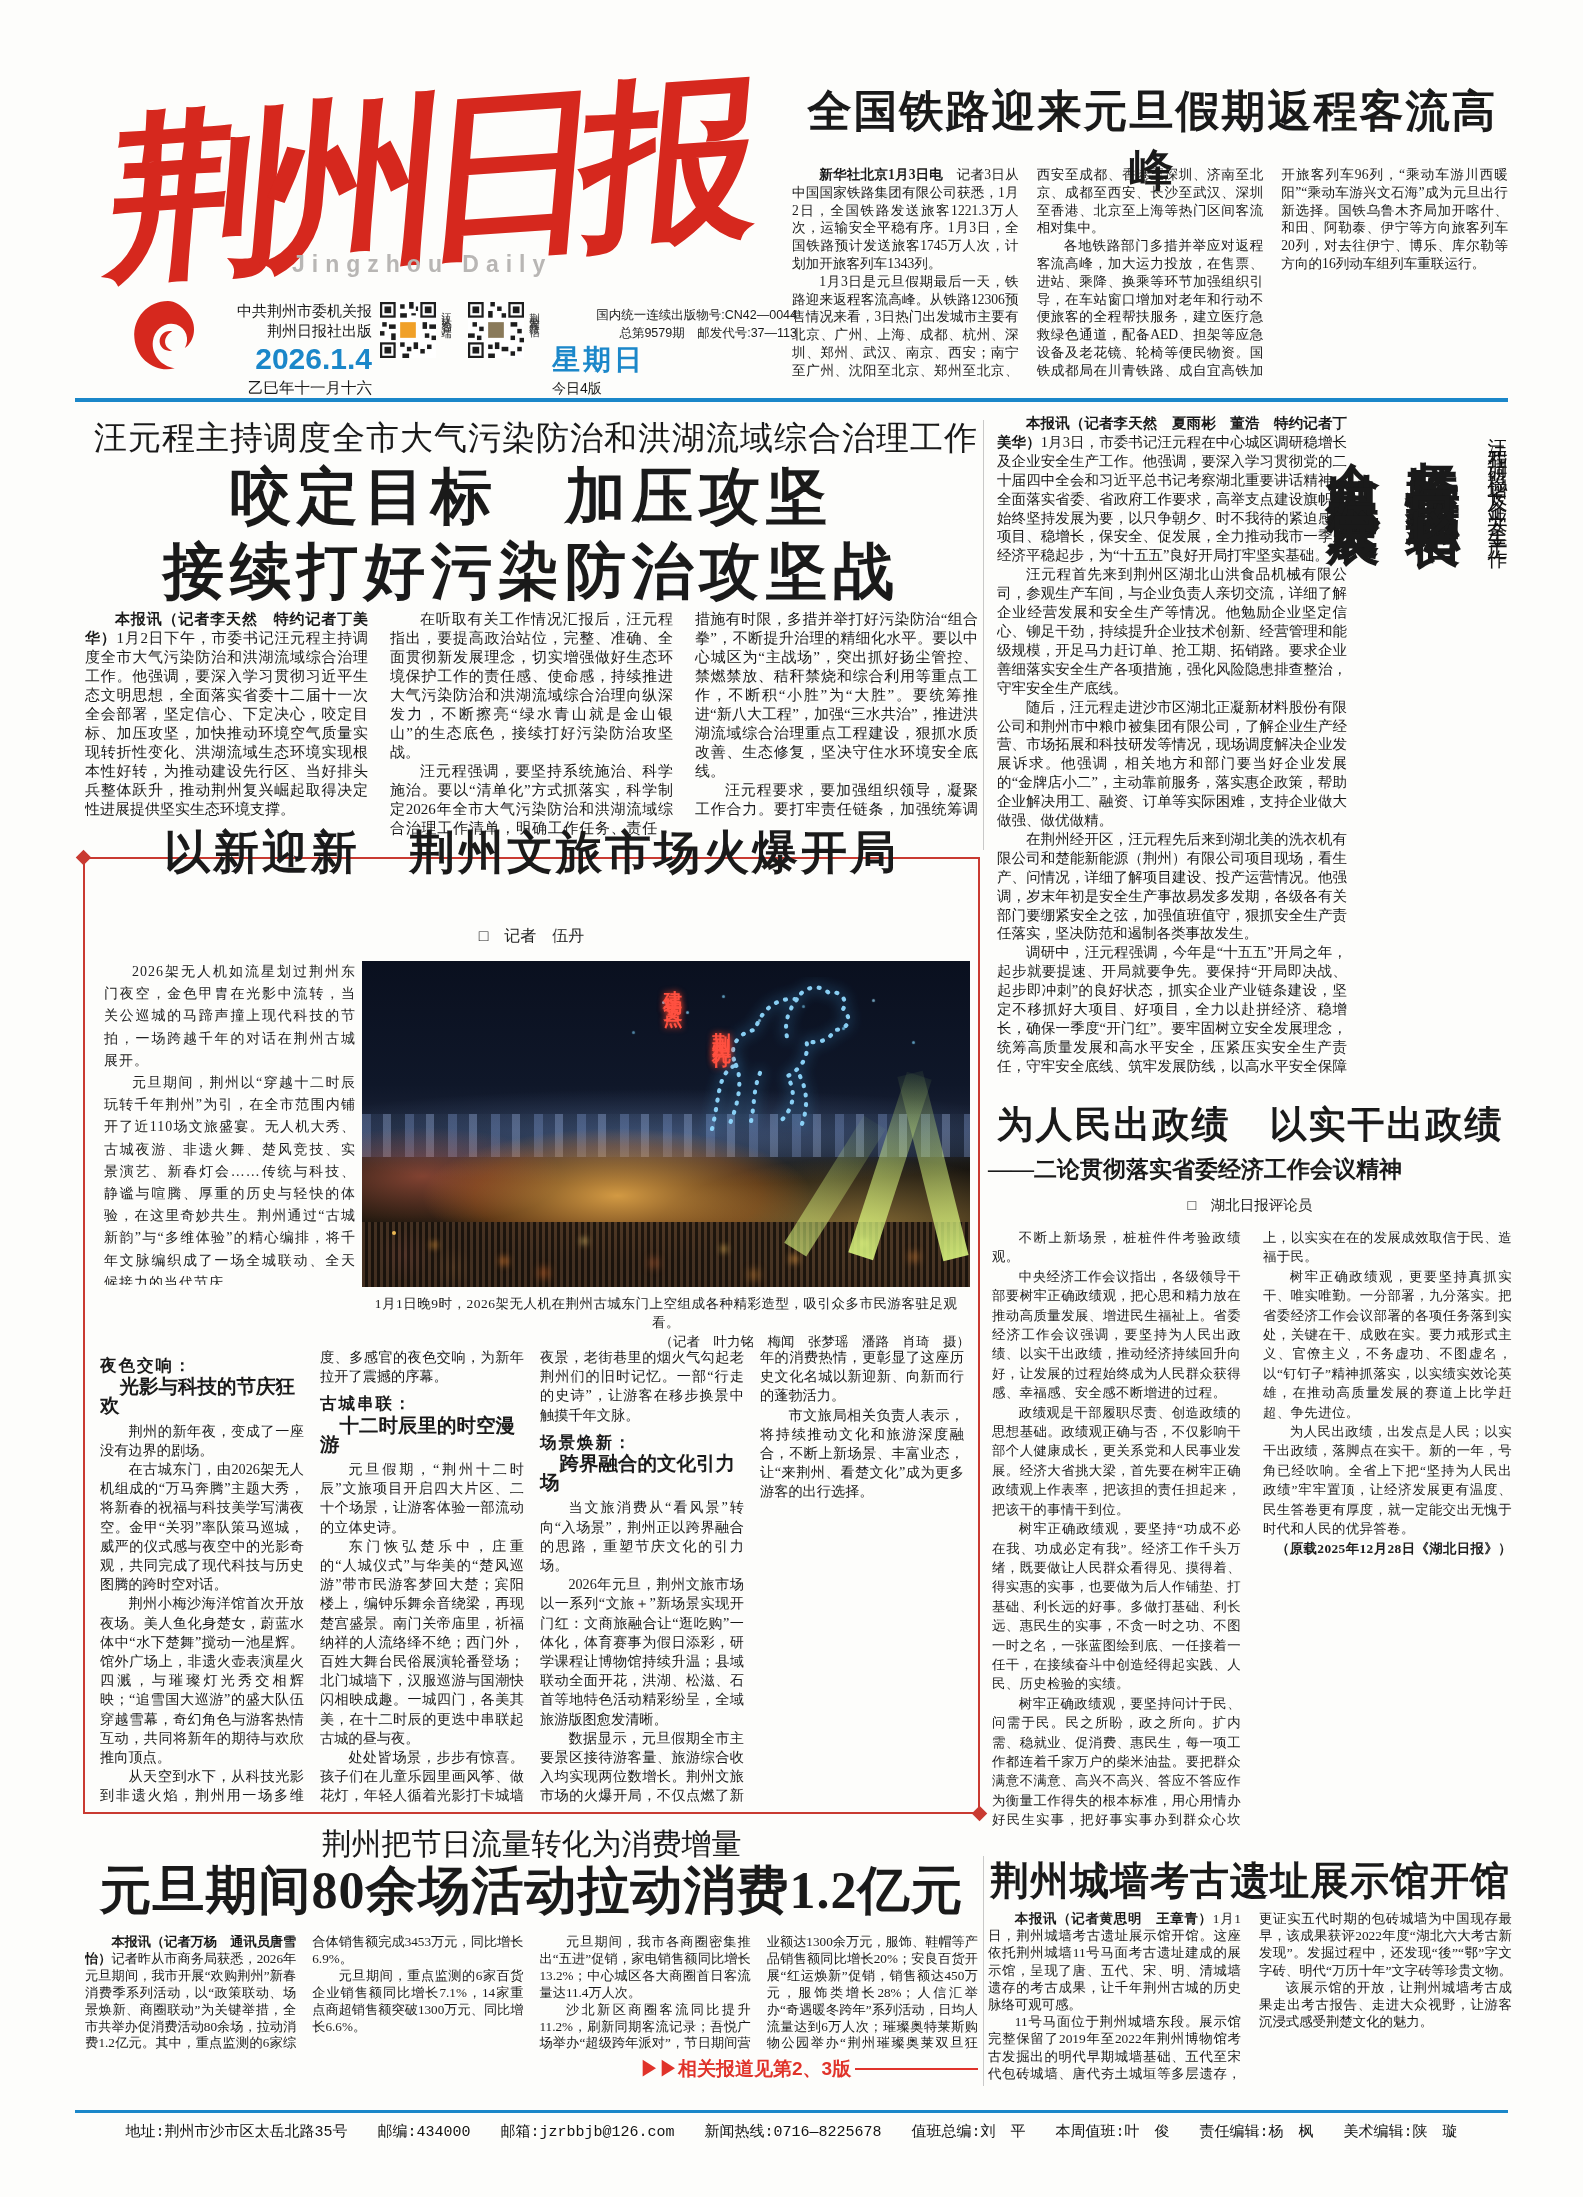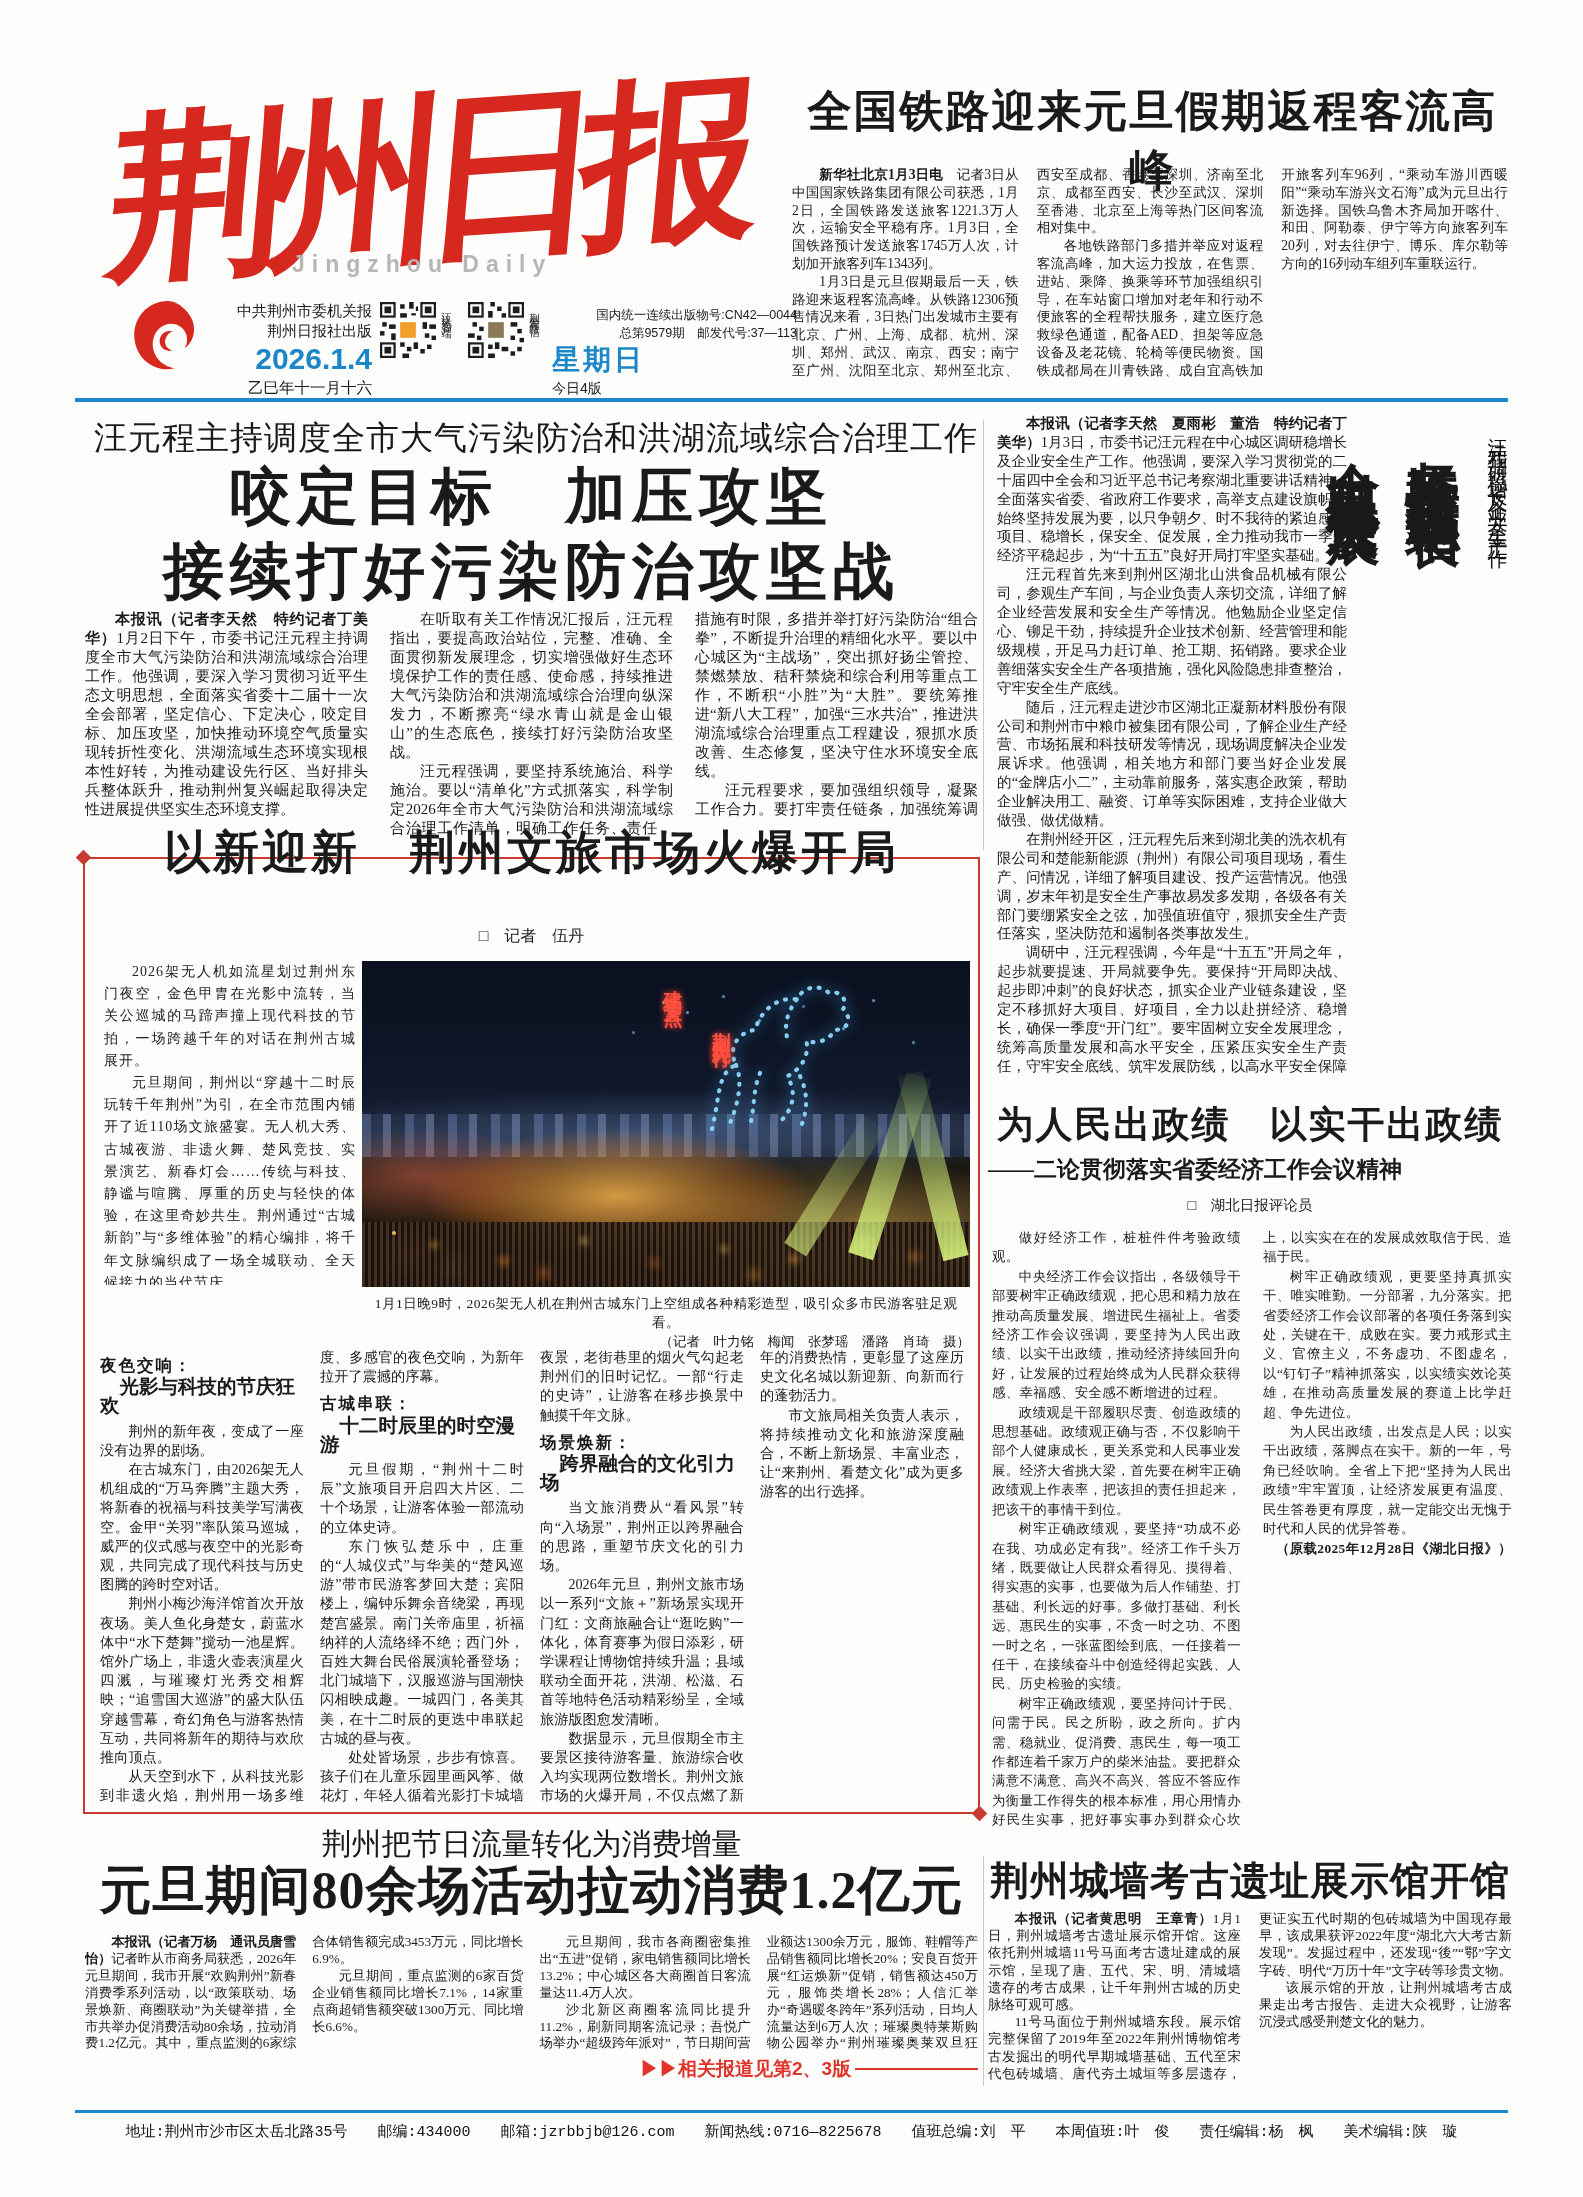--- a/index.html
+++ b/index.html
@@ -335,21 +335,21 @@
     <p>当文旅消费从“看风景”转向“入场景”，荆州正以跨界融合的思路，重塑节庆文化的引力场。</p>
     <p>2026年元旦，荆州文旅市场以一系列“文旅＋”新场景实现开门红：文商旅融合让“逛吃购”一体化，体育赛事为假日添彩，研学课程让博物馆持续升温；县域联动全面开花，洪湖、松滋、石首等地特色活动精彩纷呈，全域旅游版图愈发清晰。</p>
     <p>数据显示，元旦假期全市主要景区接待游客量、旅游综合收入均实现两位数增长。荆州文旅市场的火爆开局，不仅点燃了新年的消费热情，更彰显了这座历史文化名城以新迎新、向新而行的蓬勃活力。</p>
     <p>市文旅局相关负责人表示，将持续推动文化和旅游深度融合，不断上新场景、丰富业态，让“来荆州、看楚文化”成为更多游客的出行选择。</p>
   </div>
 
   <div class="abs essay-title">为人民出政绩　以实干出政绩</div>
   <div class="abs essay-sub">——二论贯彻落实省委经济工作会议精神</div>
   <div class="abs essay-byline">□　湖北日报评论员</div>
   <div class="abs body-cols essay-body">
-    <p>做好经济工作，桩桩件件考验政绩观。</p>
+    <p>不断上新场景，桩桩件件考验政绩观。</p>
     <p>中央经济工作会议指出，各级领导干部要树牢正确政绩观，把心思和精力放在推动高质量发展、增进民生福祉上。省委经济工作会议强调，要坚持为人民出政绩、以实干出政绩，推动经济持续回升向好，让发展的过程始终成为人民群众获得感、幸福感、安全感不断增进的过程。</p>
     <p>政绩观是干部履职尽责、创造政绩的思想基础。政绩观正确与否，不仅影响干部个人健康成长，更关系党和人民事业发展。经济大省挑大梁，首先要在树牢正确政绩观上作表率，把该担的责任担起来，把该干的事情干到位。</p>
     <p>树牢正确政绩观，要坚持“功成不必在我、功成必定有我”。经济工作千头万绪，既要做让人民群众看得见、摸得着、得实惠的实事，也要做为后人作铺垫、打基础、利长远的好事。多做打基础、利长远、惠民生的实事，不贪一时之功、不图一时之名，一张蓝图绘到底、一任接着一任干，在接续奋斗中创造经得起实践、人民、历史检验的实绩。</p>
     <p>树牢正确政绩观，要坚持问计于民、问需于民。民之所盼，政之所向。扩内需、稳就业、促消费、惠民生，每一项工作都连着千家万户的柴米油盐。要把群众满意不满意、高兴不高兴、答应不答应作为衡量工作得失的根本标准，用心用情办好民生实事，把好事实事办到群众心坎上，以实实在在的发展成效取信于民、造福于民。</p>
     <p>树牢正确政绩观，更要坚持真抓实干、唯实唯勤。一分部署，九分落实。把省委经济工作会议部署的各项任务落到实处，关键在干、成败在实。要力戒形式主义、官僚主义，不务虚功、不图虚名，以“钉钉子”精神抓落实，以实绩实效论英雄，在推动高质量发展的赛道上比学赶超、争先进位。</p>
     <p>为人民出政绩，出发点是人民；以实干出政绩，落脚点在实干。新的一年，号角已经吹响。全省上下把“坚持为人民出政绩”牢牢置顶，让经济发展更有温度、民生答卷更有厚度，就一定能交出无愧于时代和人民的优异答卷。</p>
     <p class="src-note">（原载2025年12月28日《湖北日报》）</p>
   </div>
 
   <div class="abs kicker cons-kicker">荆州把节日流量转化为消费增量</div>

